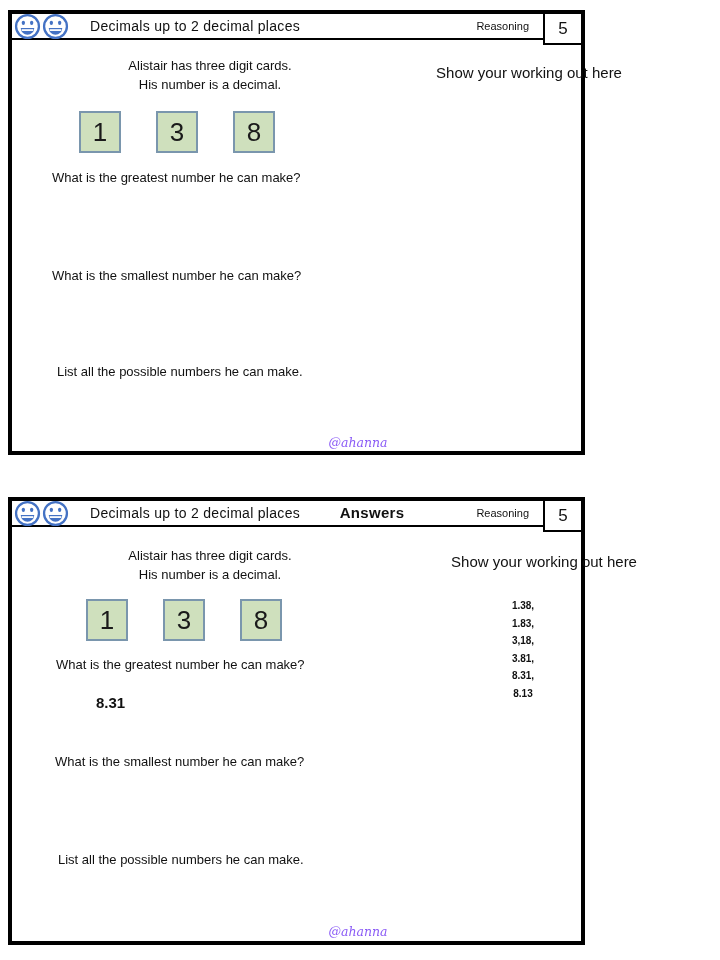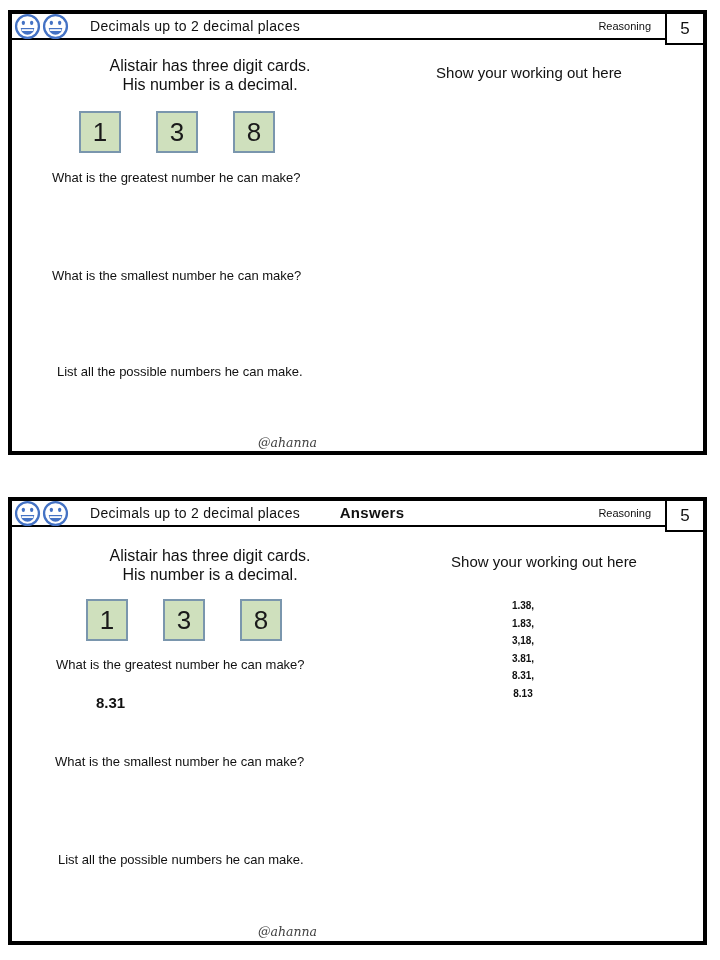--- a/index.html
+++ b/index.html
@@ -1,26 +1,26 @@
 <!DOCTYPE html>
 <html><head>
 <meta charset="utf-8">
 <style>
   html,body{margin:0;padding:0;background:#fff;}
   body{width:720px;height:960px;position:relative;font-family:"Liberation Sans",sans-serif;color:#111;}
-  .panel{position:absolute;left:8px;width:699px;border:4px solid #000;background:#fff;box-sizing:border-box;}
+  .panel{position:absolute;left:8px;width:577px;border:4px solid #000;background:#fff;box-sizing:border-box;}
   #panel-q{top:10px;height:445px;}
   #panel-a{top:497px;height:448px;}
   .hdr{position:absolute;top:0;left:0;right:0;height:24px;border-bottom:2px solid #000;}
   .smileys{position:absolute;left:2px;top:-1px;display:flex;gap:1px;}
   .hdr-title{position:absolute;left:78px;top:4px;font-size:14px;letter-spacing:.3px;}
   .answers-title{position:absolute;left:280px;top:3px;width:160px;text-align:center;font-size:15px;font-weight:bold;letter-spacing:.3px;}
   .reasoning{position:absolute;right:52px;top:6px;font-size:11px;}
   .pagebox{position:absolute;top:0;right:0;width:36px;height:29px;background:#fff;border-left:2px solid #000;border-bottom:2px solid #000;display:flex;align-items:center;justify-content:center;font-size:17px;z-index:2;}
-  .intro{position:absolute;left:33px;width:330px;text-align:center;font-size:16px;line-height:19px;}
+  .intro{position:absolute;left:33px;width:330px;text-align:center;font-size:13px;line-height:19px;}
   #panel-q .intro{top:42px;}
   #panel-a .intro{top:45px;}
   .cards{position:absolute;display:flex;gap:35px;}
   #panel-q .cards{left:67px;top:97px;}
   #panel-a .cards{left:74px;top:98px;}
   .card{width:42px;height:42px;background:#cfe0bd;border:2px solid #7a96ad;box-sizing:border-box;display:flex;align-items:center;justify-content:center;font-size:26px;color:#1a1a1a;}
   .q{position:absolute;font-size:13px;white-space:nowrap;}
   #panel-q .q-greatest{left:40px;top:156px;}
   #panel-q .q-smallest{left:40px;top:254px;}
   #panel-q .q-list{left:45px;top:350px;}
@@ -28,21 +28,21 @@
   #panel-a .q-smallest{left:43px;top:253px;}
   #panel-a .q-list{left:46px;top:351px;}
   .working-label{position:absolute;width:260px;text-align:center;font-size:15px;}
   #panel-q .working-label{left:387px;top:50px;}
   #panel-a .working-label{left:402px;top:52px;}
   .answer-val{position:absolute;width:200px;text-align:left;font-weight:bold;font-size:15px;}
   .ans-greatest{left:84px;top:193px;}
   .ans-smallest{left:84px;top:303px;}
   .ans-list{position:absolute;left:64px;top:379px;width:320px;text-align:center;font-weight:bold;font-size:15px;white-space:nowrap;}
   .working-list{position:absolute;left:431px;top:96px;width:160px;text-align:center;font-weight:bold;font-size:10px;line-height:17.5px;}
-  .watermark{position:absolute;width:200px;text-align:left;font-family:"DejaVu Serif",serif;font-style:italic;font-size:12.5px;color:#404040;}
+  .watermark{position:absolute;width:200px;text-align:center;font-family:"DejaVu Serif",serif;font-style:italic;font-size:12.5px;color:#8b5cf6;}
   #panel-q .watermark{left:246px;top:421px;}
   #panel-a .watermark{left:246px;top:423px;}
 </style>
 </head>
 <body>
 
 <div class="panel" id="panel-q">
   <div class="hdr">
     <div class="smileys">
       <svg width="27" height="27" viewBox="0 0 26 26">

